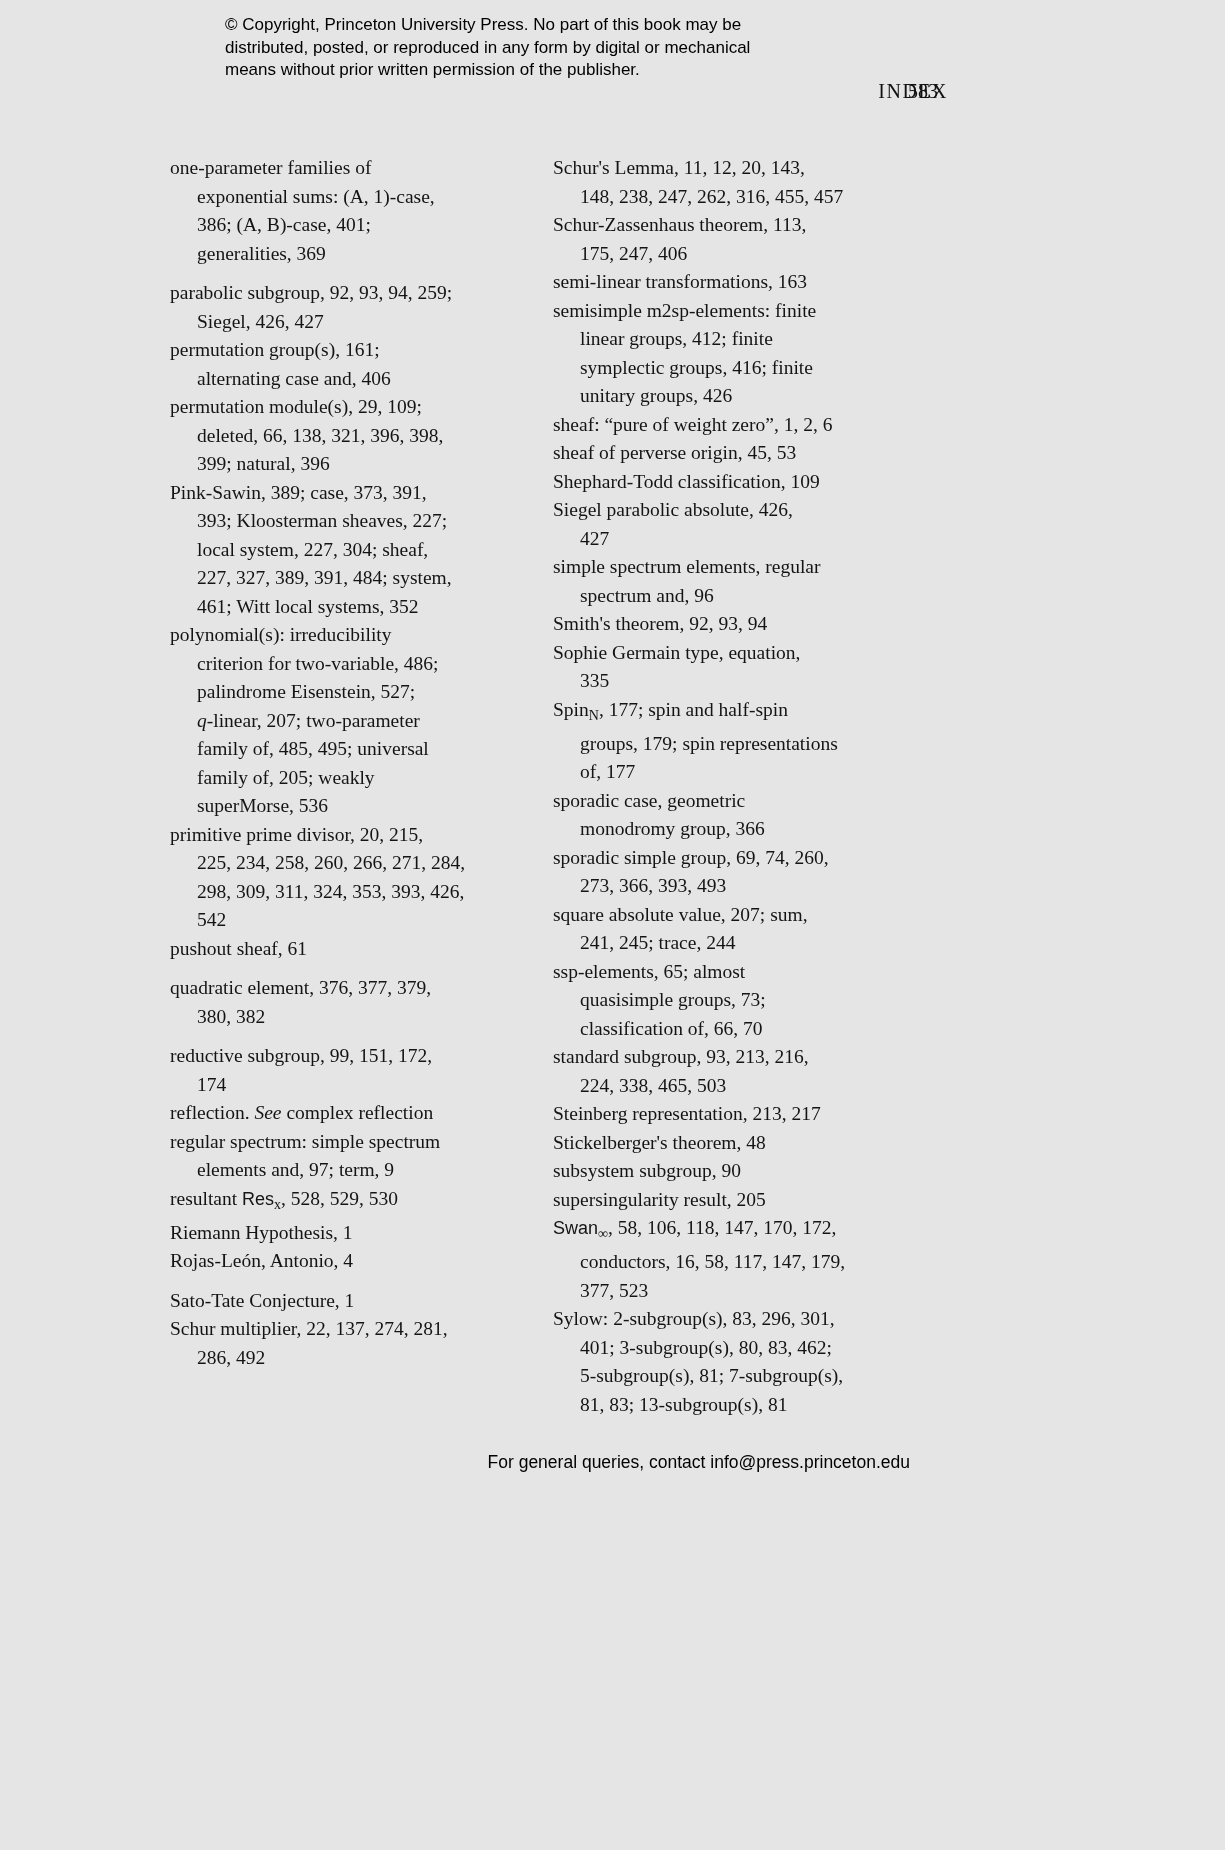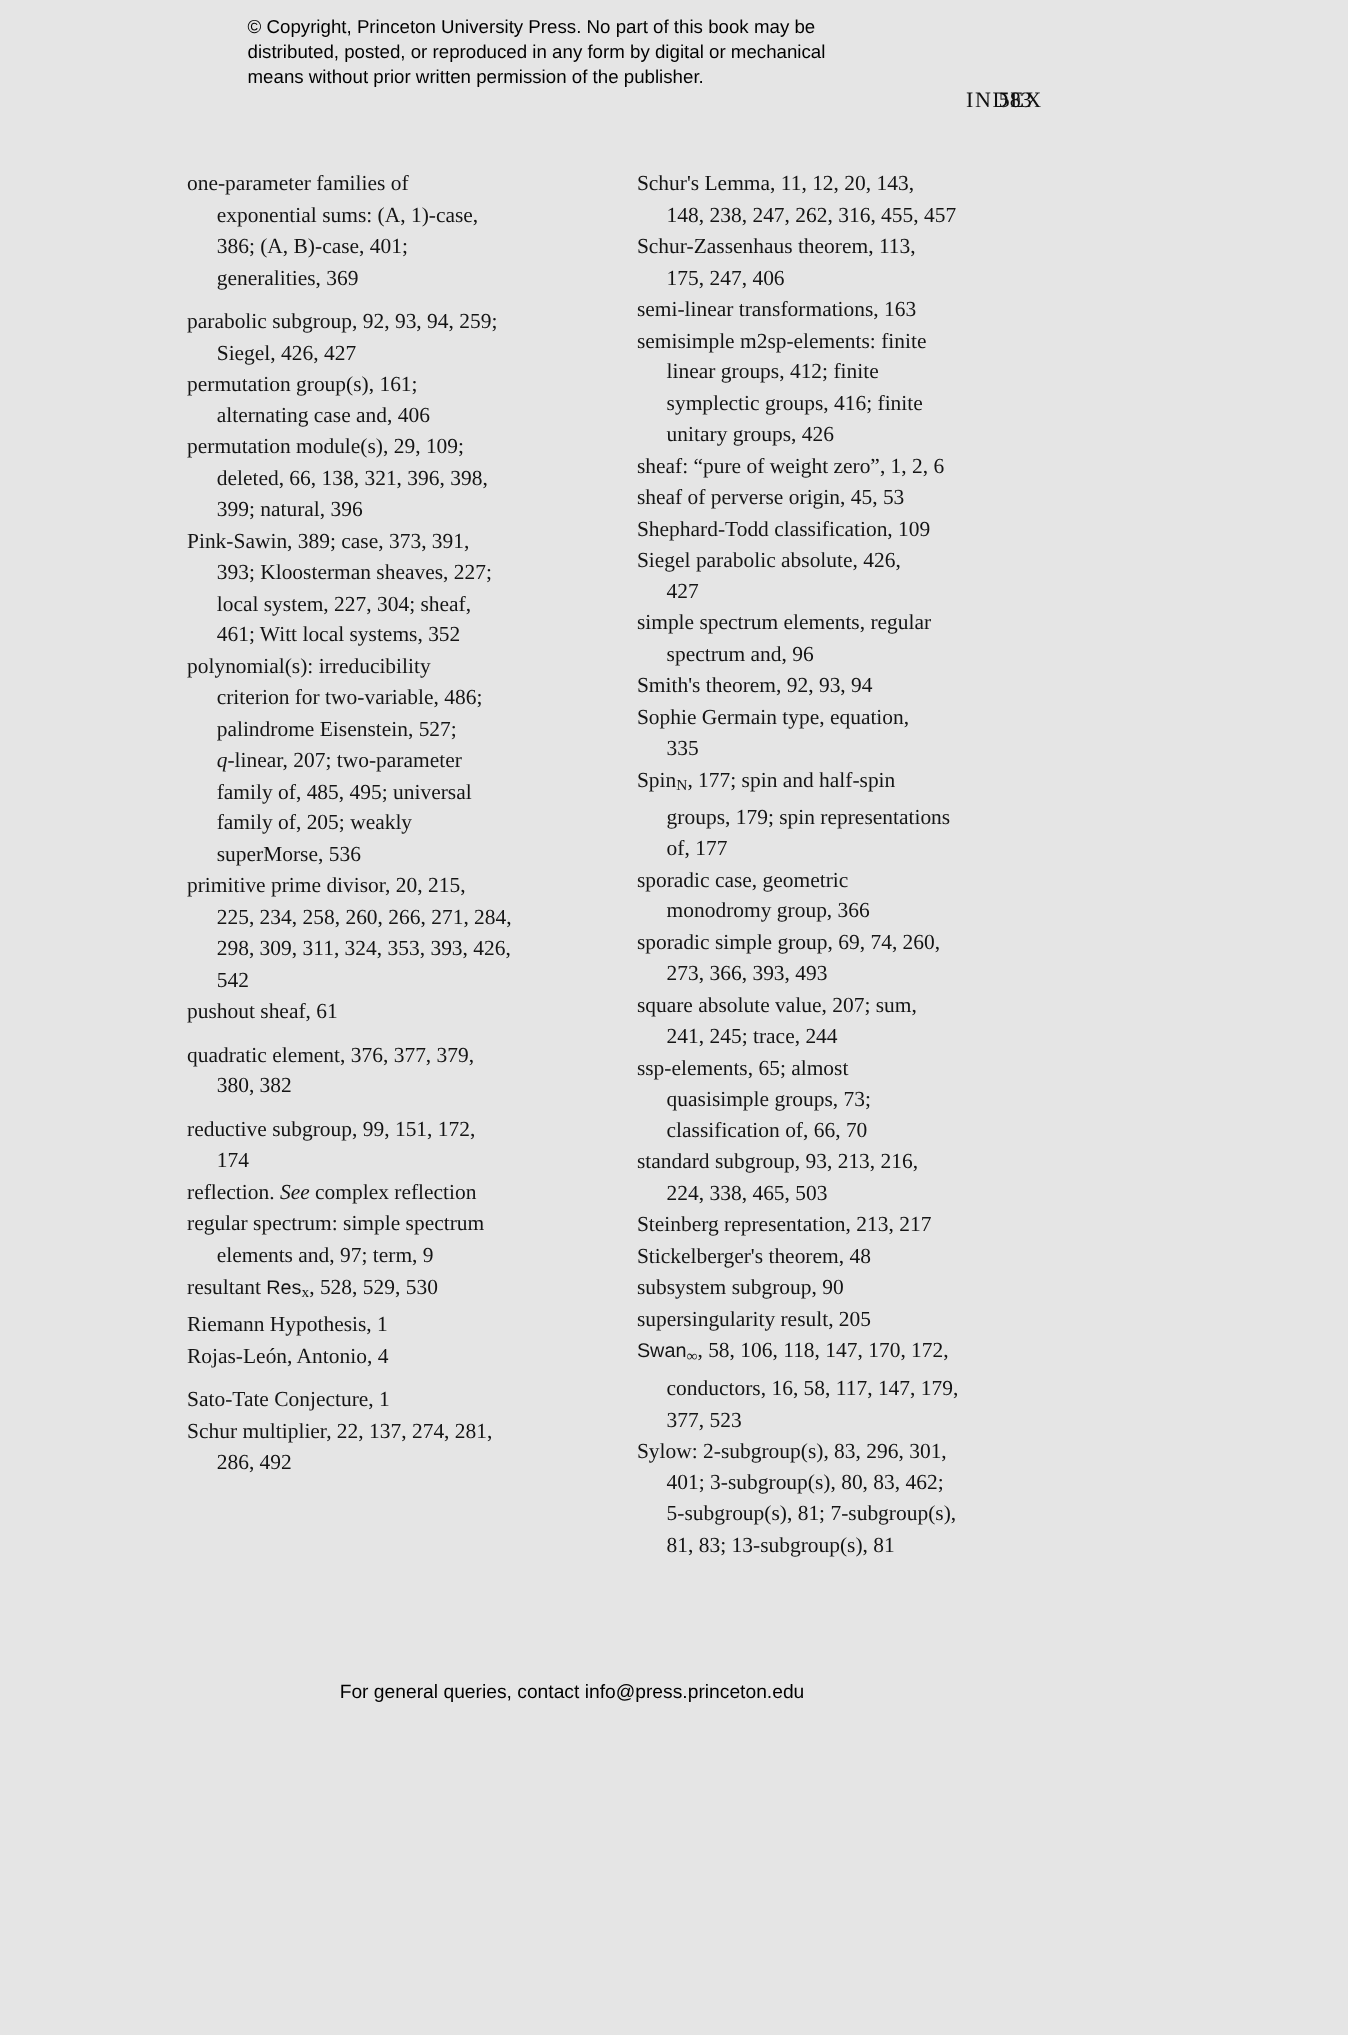--- a/index.html
+++ b/index.html
@@ -41,21 +41,20 @@
     top: 0;
     font-size: 20px;
     color: #111;
   }
   .columns {
     position: absolute;
     top: 154px;
     left: 170px;
     width: 792px;
     display: flex;
-    gap: 26px;
   }
   .col { width: 383px; }
   .group { margin-top: 11px; }
   .group:first-child { margin-top: 0; }
   .entry { margin: 0; }
   .line {
     font-size: 19.5px;
     line-height: 28.5px;
     color: #141414;
   }
@@ -64,24 +63,24 @@
   .sans {
     font-family: "Liberation Sans", "DejaVu Sans", sans-serif;
     font-size: 18px;
   }
   .sub {
     vertical-align: -0.25em;
     font-size: 14px;
   }
   .footer {
     position: absolute;
-    top: 1528px;
+    top: 1452px;
     left: 130px;
     width: 780px;
-    text-align: center;
+    text-align: right;
     font-family: "Liberation Sans", "DejaVu Sans", sans-serif;
     font-size: 17.5px;
     color: #000000;
   }
 </style>
 </head>
 <body>
 
 <div class="page">
 
@@ -117,20 +116,21 @@
           </div>
           <div class="entry">
             <div class="line">permutation module(s), 29, 109;</div>
             <div class="line cont">deleted, 66, 138, 321, 396, 398,</div>
             <div class="line cont">399; natural, 396</div>
           </div>
           <div class="entry">
             <div class="line">Pink-Sawin, 389; case, 373, 391,</div>
             <div class="line cont">393; Kloosterman sheaves, 227;</div>
             <div class="line cont">local system, 227, 304; sheaf,</div>
+            <div class="line cont">227, 327, 389, 391, 484; system,</div>
             <div class="line cont">461; Witt local systems, 352</div>
           </div>
           <div class="entry">
             <div class="line">polynomial(s): irreducibility</div>
             <div class="line cont">criterion for two-variable, 486;</div>
             <div class="line cont">palindrome Eisenstein, 527;</div>
             <div class="line cont"><span class="i">q</span><span>-linear, 207; two-parameter</span></div>
             <div class="line cont">family of, 485, 495; universal</div>
             <div class="line cont">family of, 205; weakly</div>
             <div class="line cont">superMorse, 536</div>

